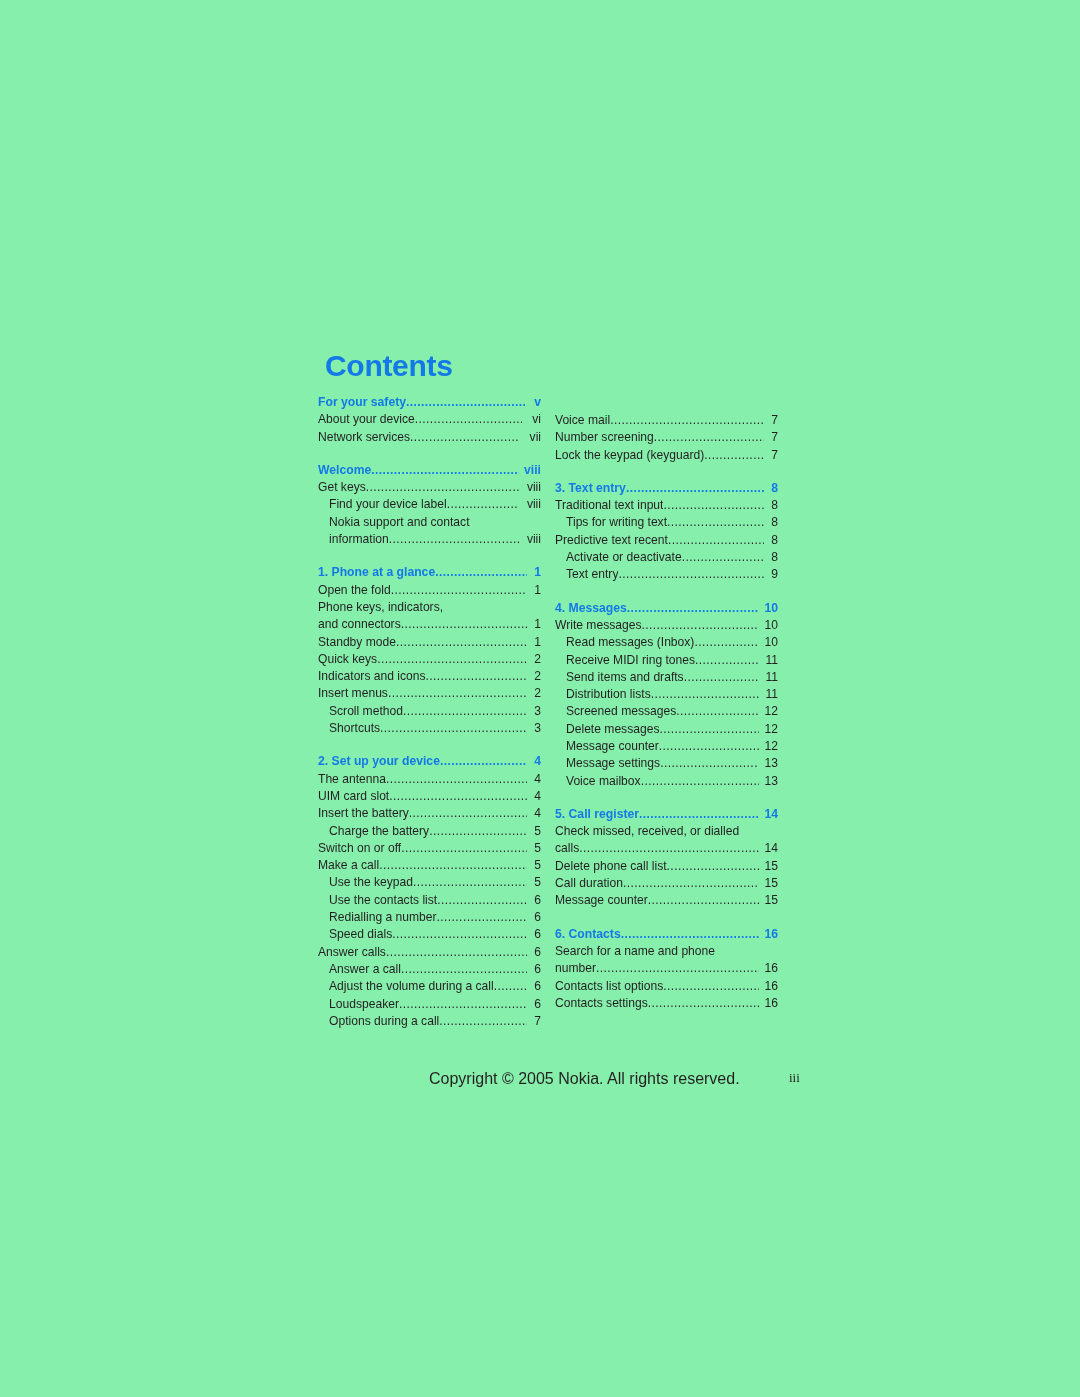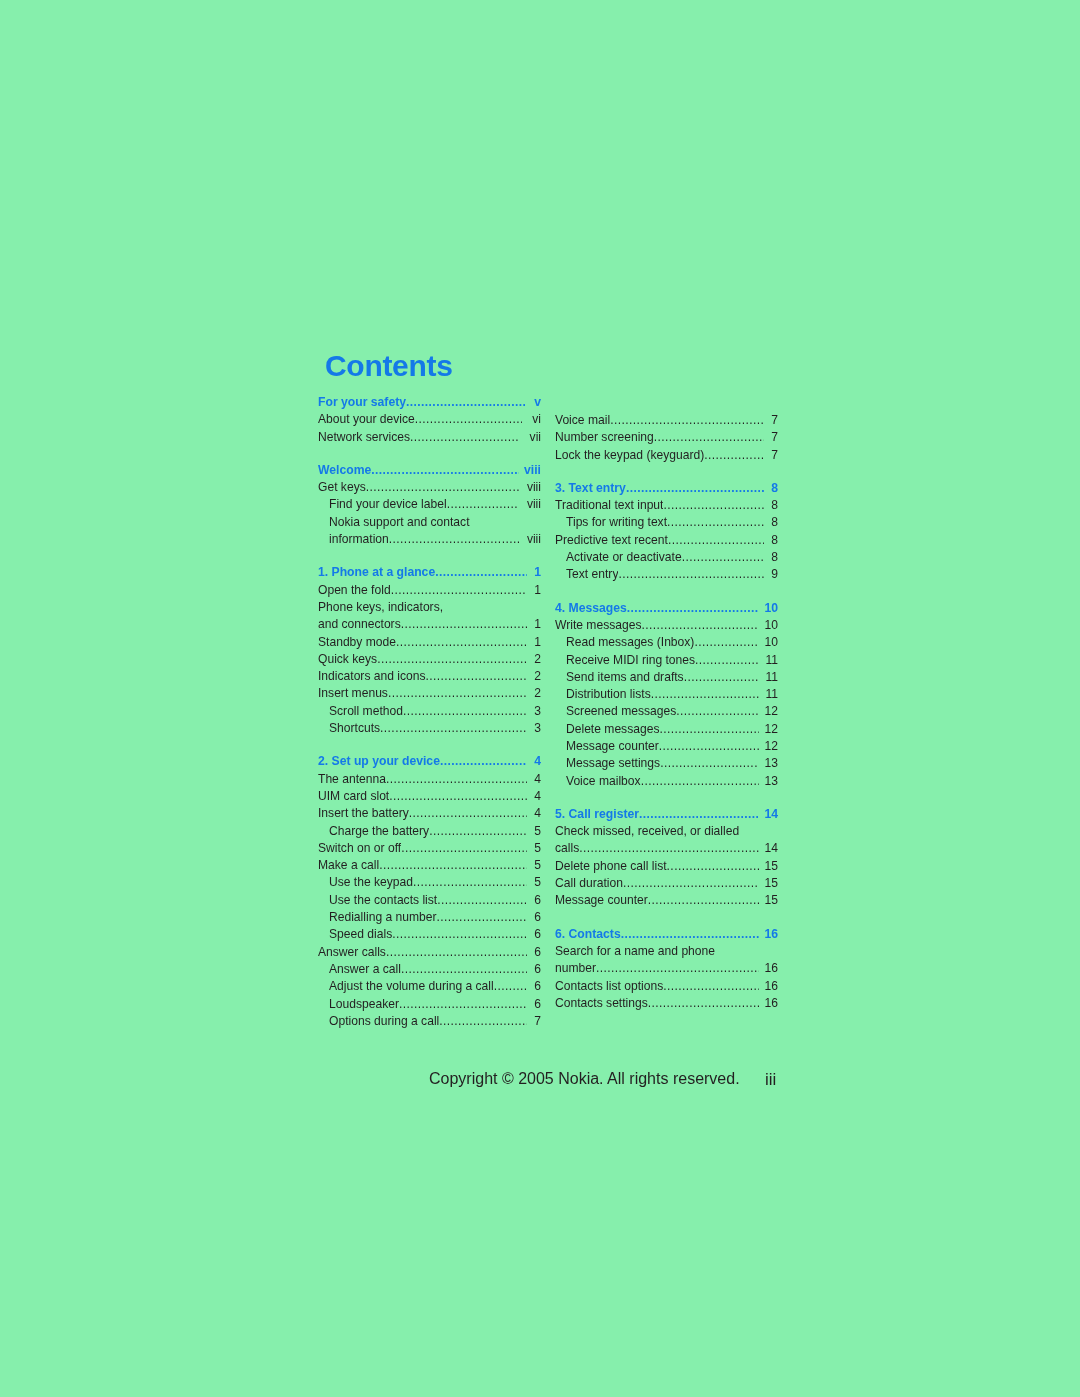--- a/index.html
+++ b/index.html
@@ -138,24 +138,25 @@
     position: absolute;
     left: 397px;
     top: 0;
     font-size: 16px;
     color: #231f20;
     white-space: nowrap;
     margin-left: 32px;
   }
   #footer-pageno {
     position: absolute;
-    left: 765px;
+    left: 789px;
     top: 0;
-    font-size: 17px;
+    font-size: 13px;
     color: #231f20;
+    font-family: Liberation Serif, serif;
   }
 </style>
 </head>
 <body>
 
 <div id="page">
 
   <h1 id="contents-title">Contents</h1>
 
   <div id="toc">

